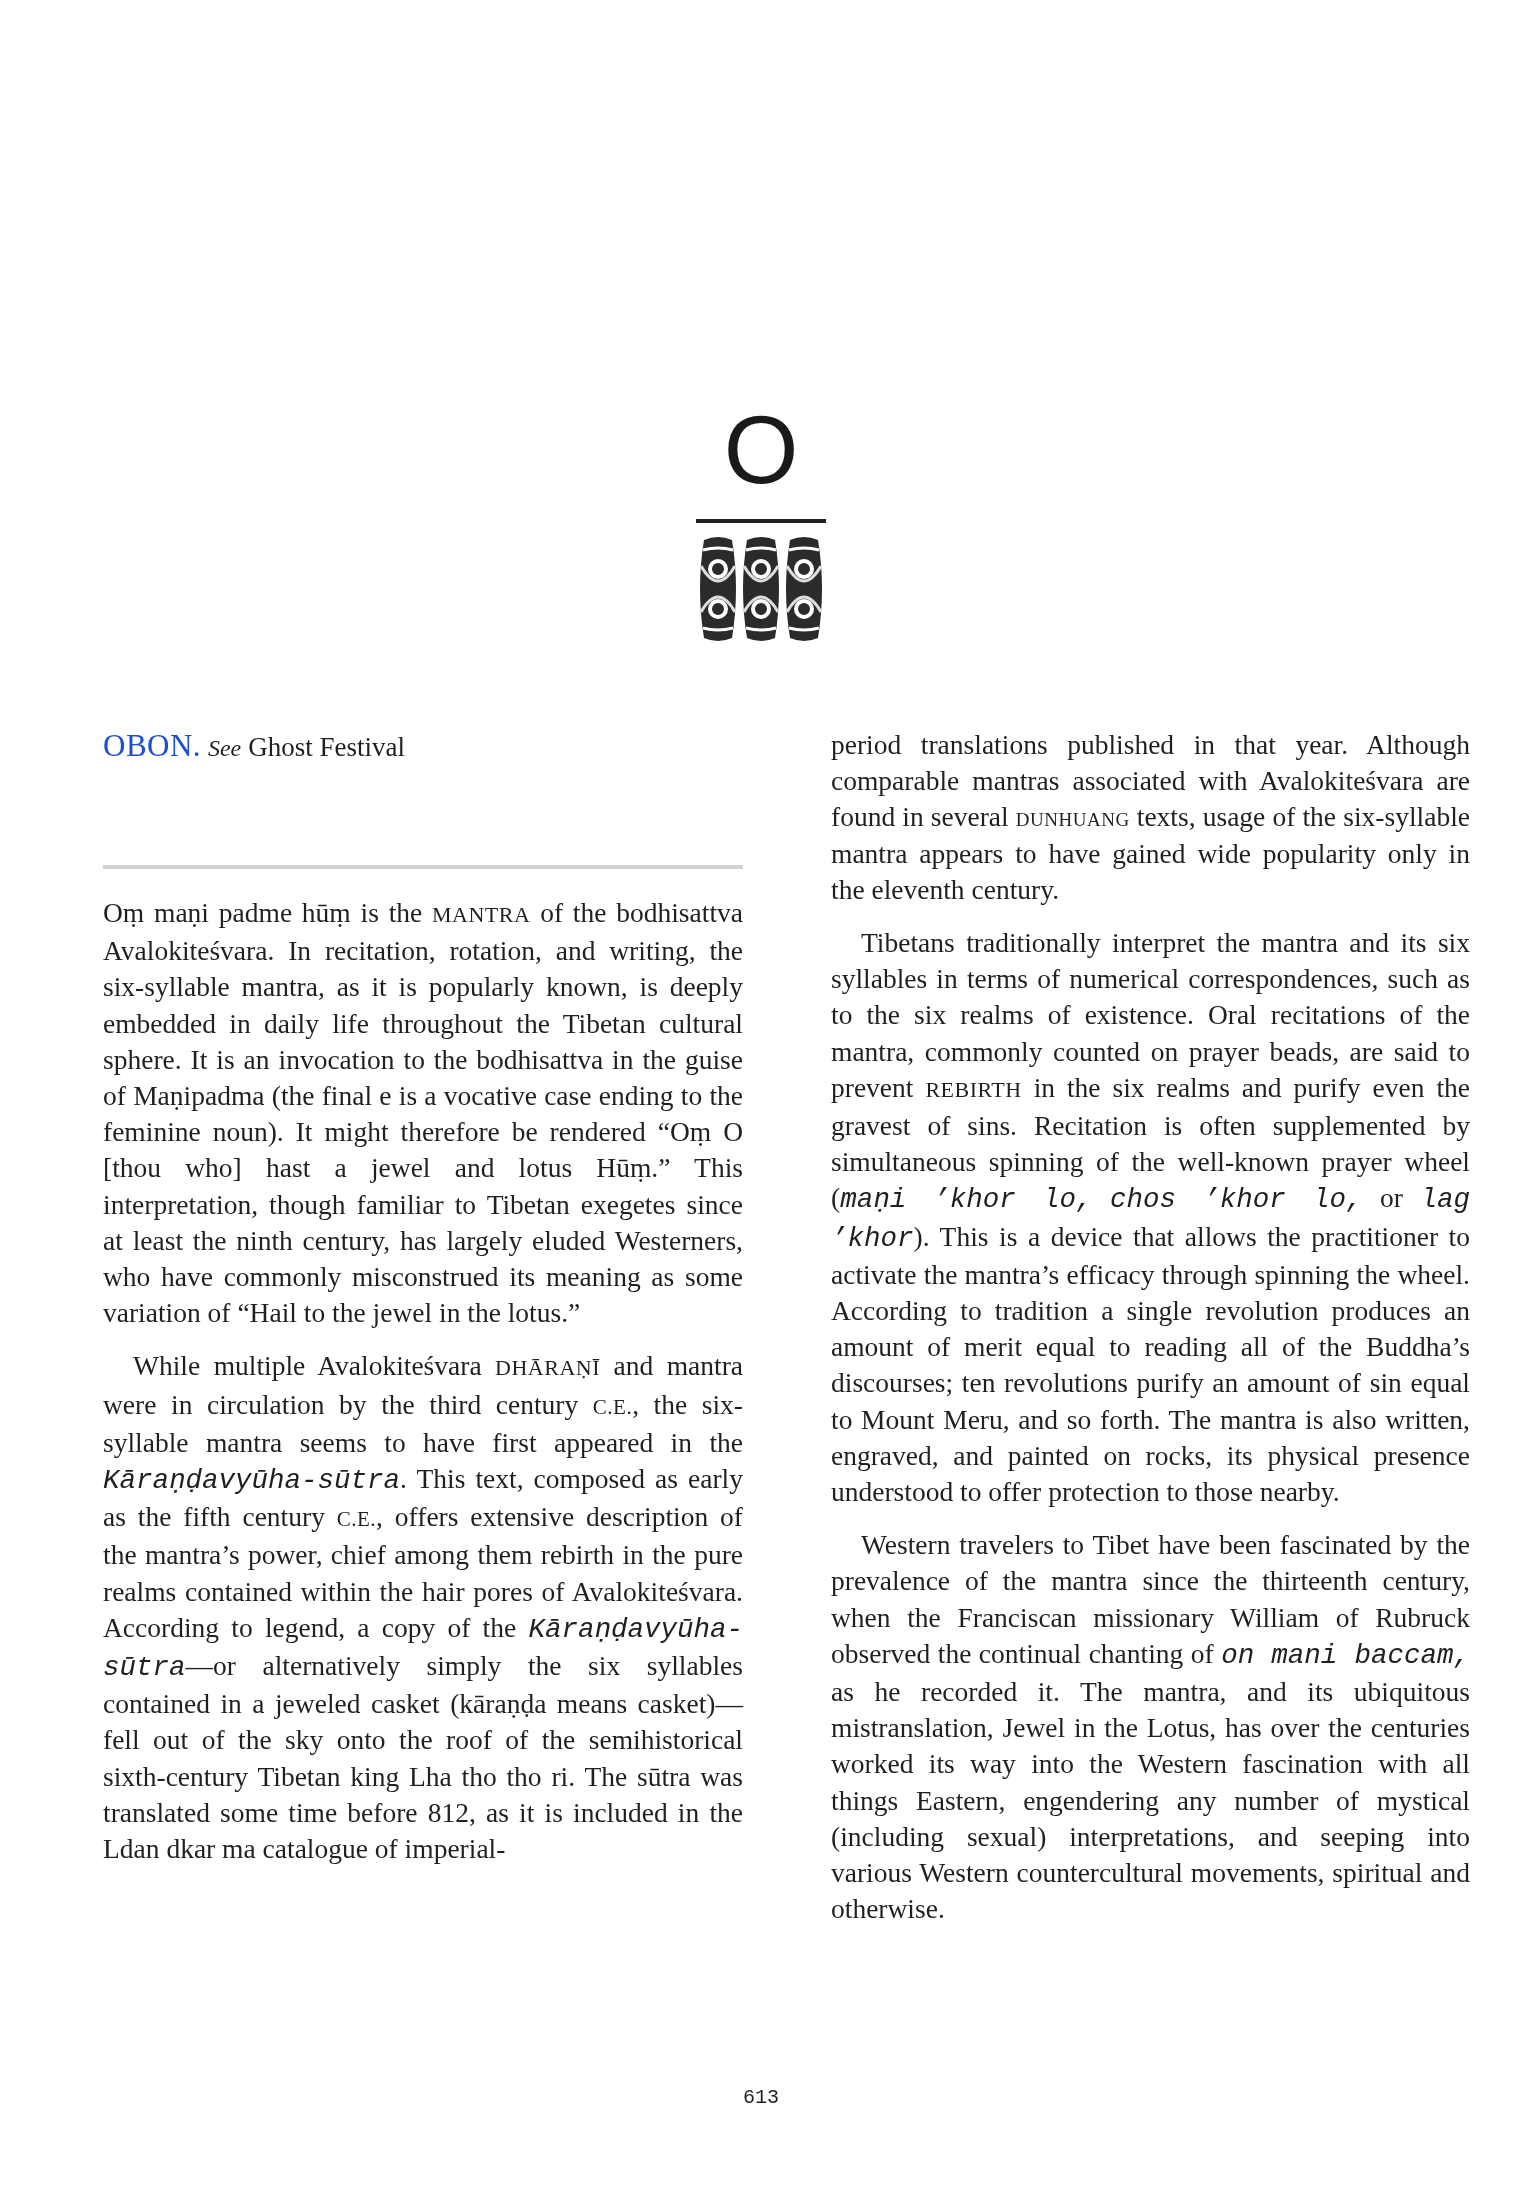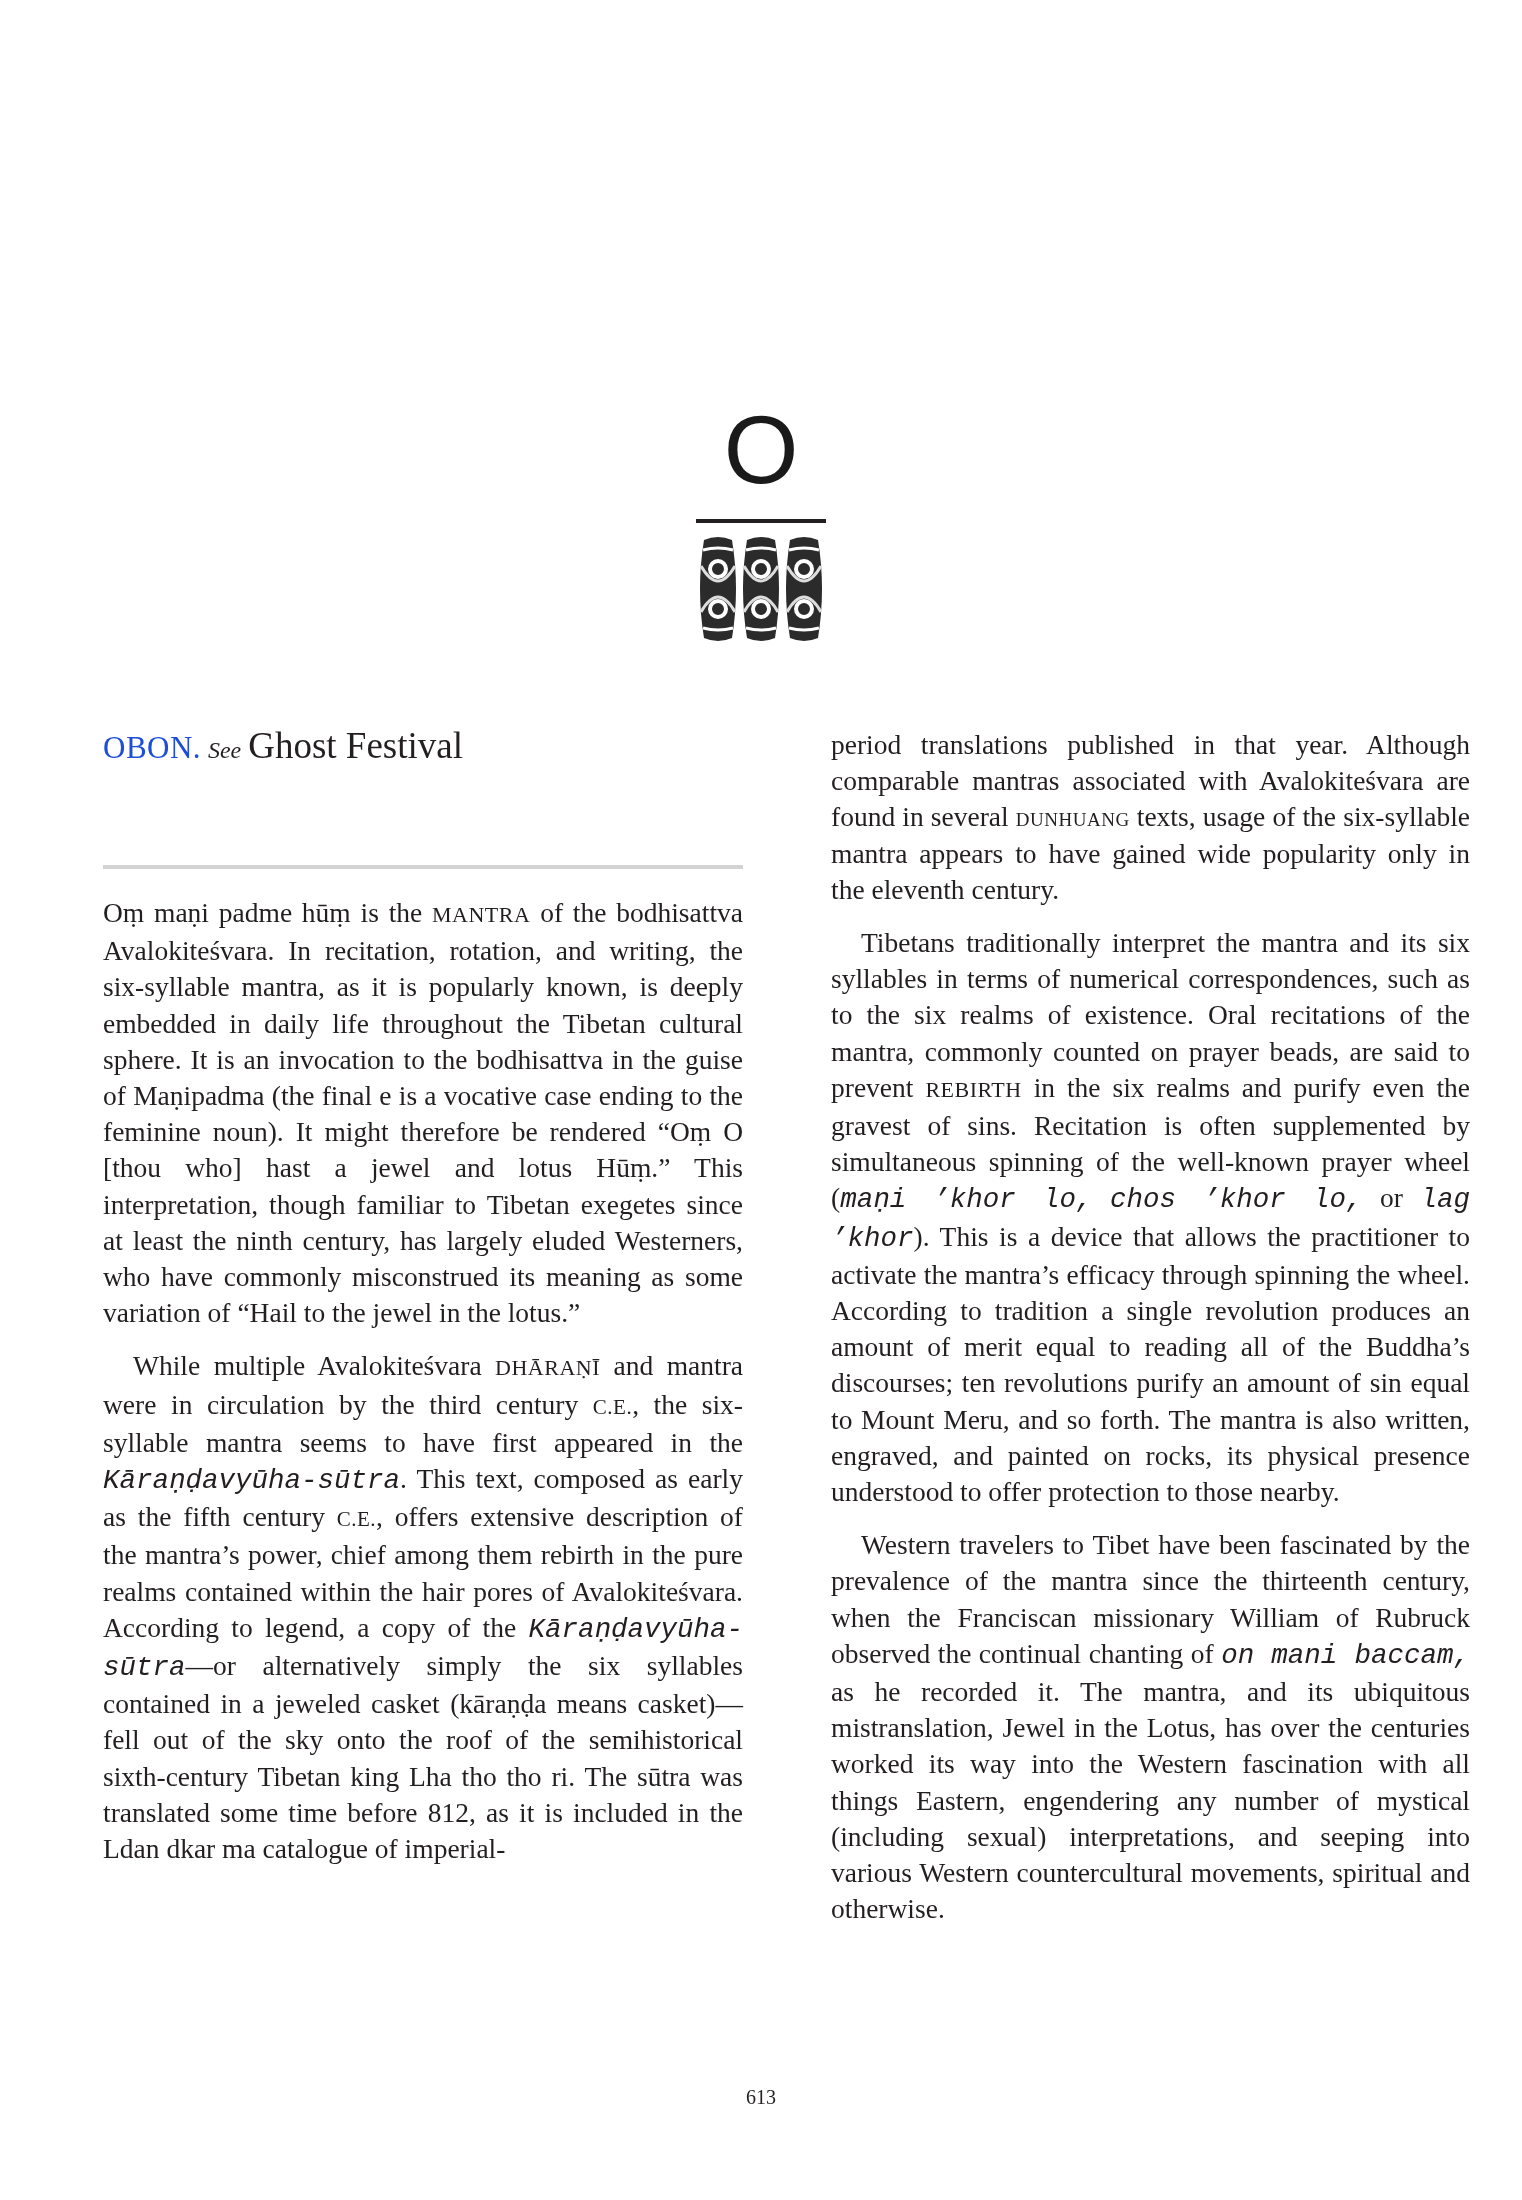--- a/index.html
+++ b/index.html
@@ -7,32 +7,32 @@
          font-family: "Liberation Serif", "DejaVu Serif", serif; color: #231f20; }
   .chapter-letter { position: absolute; left: 0; width: 1522px; top: 400px; text-align: center;
          font-family: "Liberation Sans", "DejaVu Sans", sans-serif; font-size: 96px; line-height: 100px; color: #1a1a1a; font-weight: 300; }
   .chapter-rule { position: absolute; left: 696px; top: 519px; width: 130px; height: 4px; background: #231f20; }
   .beads { position: absolute; left: 696px; top: 536px; width: 130px; height: 106px; }
   .col { position: absolute; top: 728px; font-size: 27.5px; line-height: 36.2px; text-align: justify; hyphens: manual; }
   .col-left { left: 103px; width: 640px; }
   .col-right { left: 787px; width: 639px; }
   .entry-head { font-family: Liberation Serif, serif; font-size: 31px; letter-spacing: 0.5px; color: #1d4ed8; }
   .see { font-style: italic; font-size: 24px; }
-  .see-target { font-size: 37px; }
+  .see-target { font-size: 27px; }
   .obon { margin: 0; height: 36px; line-height: 36px; text-align: left; }
   .divider { margin-top: 101px; height: 4px; background: #d3d3d3; width: 640px; }
   .om-head { margin: 12px 0 0 0; line-height: 44px; font-size: 32px; text-align: left; }
   p { margin: 0; }
   p.first { margin-top: 26px; }
   p.para { text-indent: 30px; margin-top: 17px; }
   p.cont { margin-top: 0; }
   .sc { font-variant: small-caps; text-transform: lowercase; letter-spacing: 0.5px; }
   .sc-keep { font-variant: small-caps; letter-spacing: 0.5px; }
   .page-number { position: absolute; left: 0; width: 1522px; top: 2086px; text-align: center;
-       font-family: Liberation Serif, serif; font-size: 20px; color: #231f20; }
+       font-family: Liberation Mono, monospace; font-size: 20px; color: #231f20; }
   i { font-style: italic; font-family: Liberation Mono, monospace; }
 </style>
 </head>
 <body>
 
 <div class="chapter-letter">O</div>
 <div class="chapter-rule"></div>
 
 <svg class="beads" viewBox="0 0 130 106">
   <g transform="translate(2,0)">

